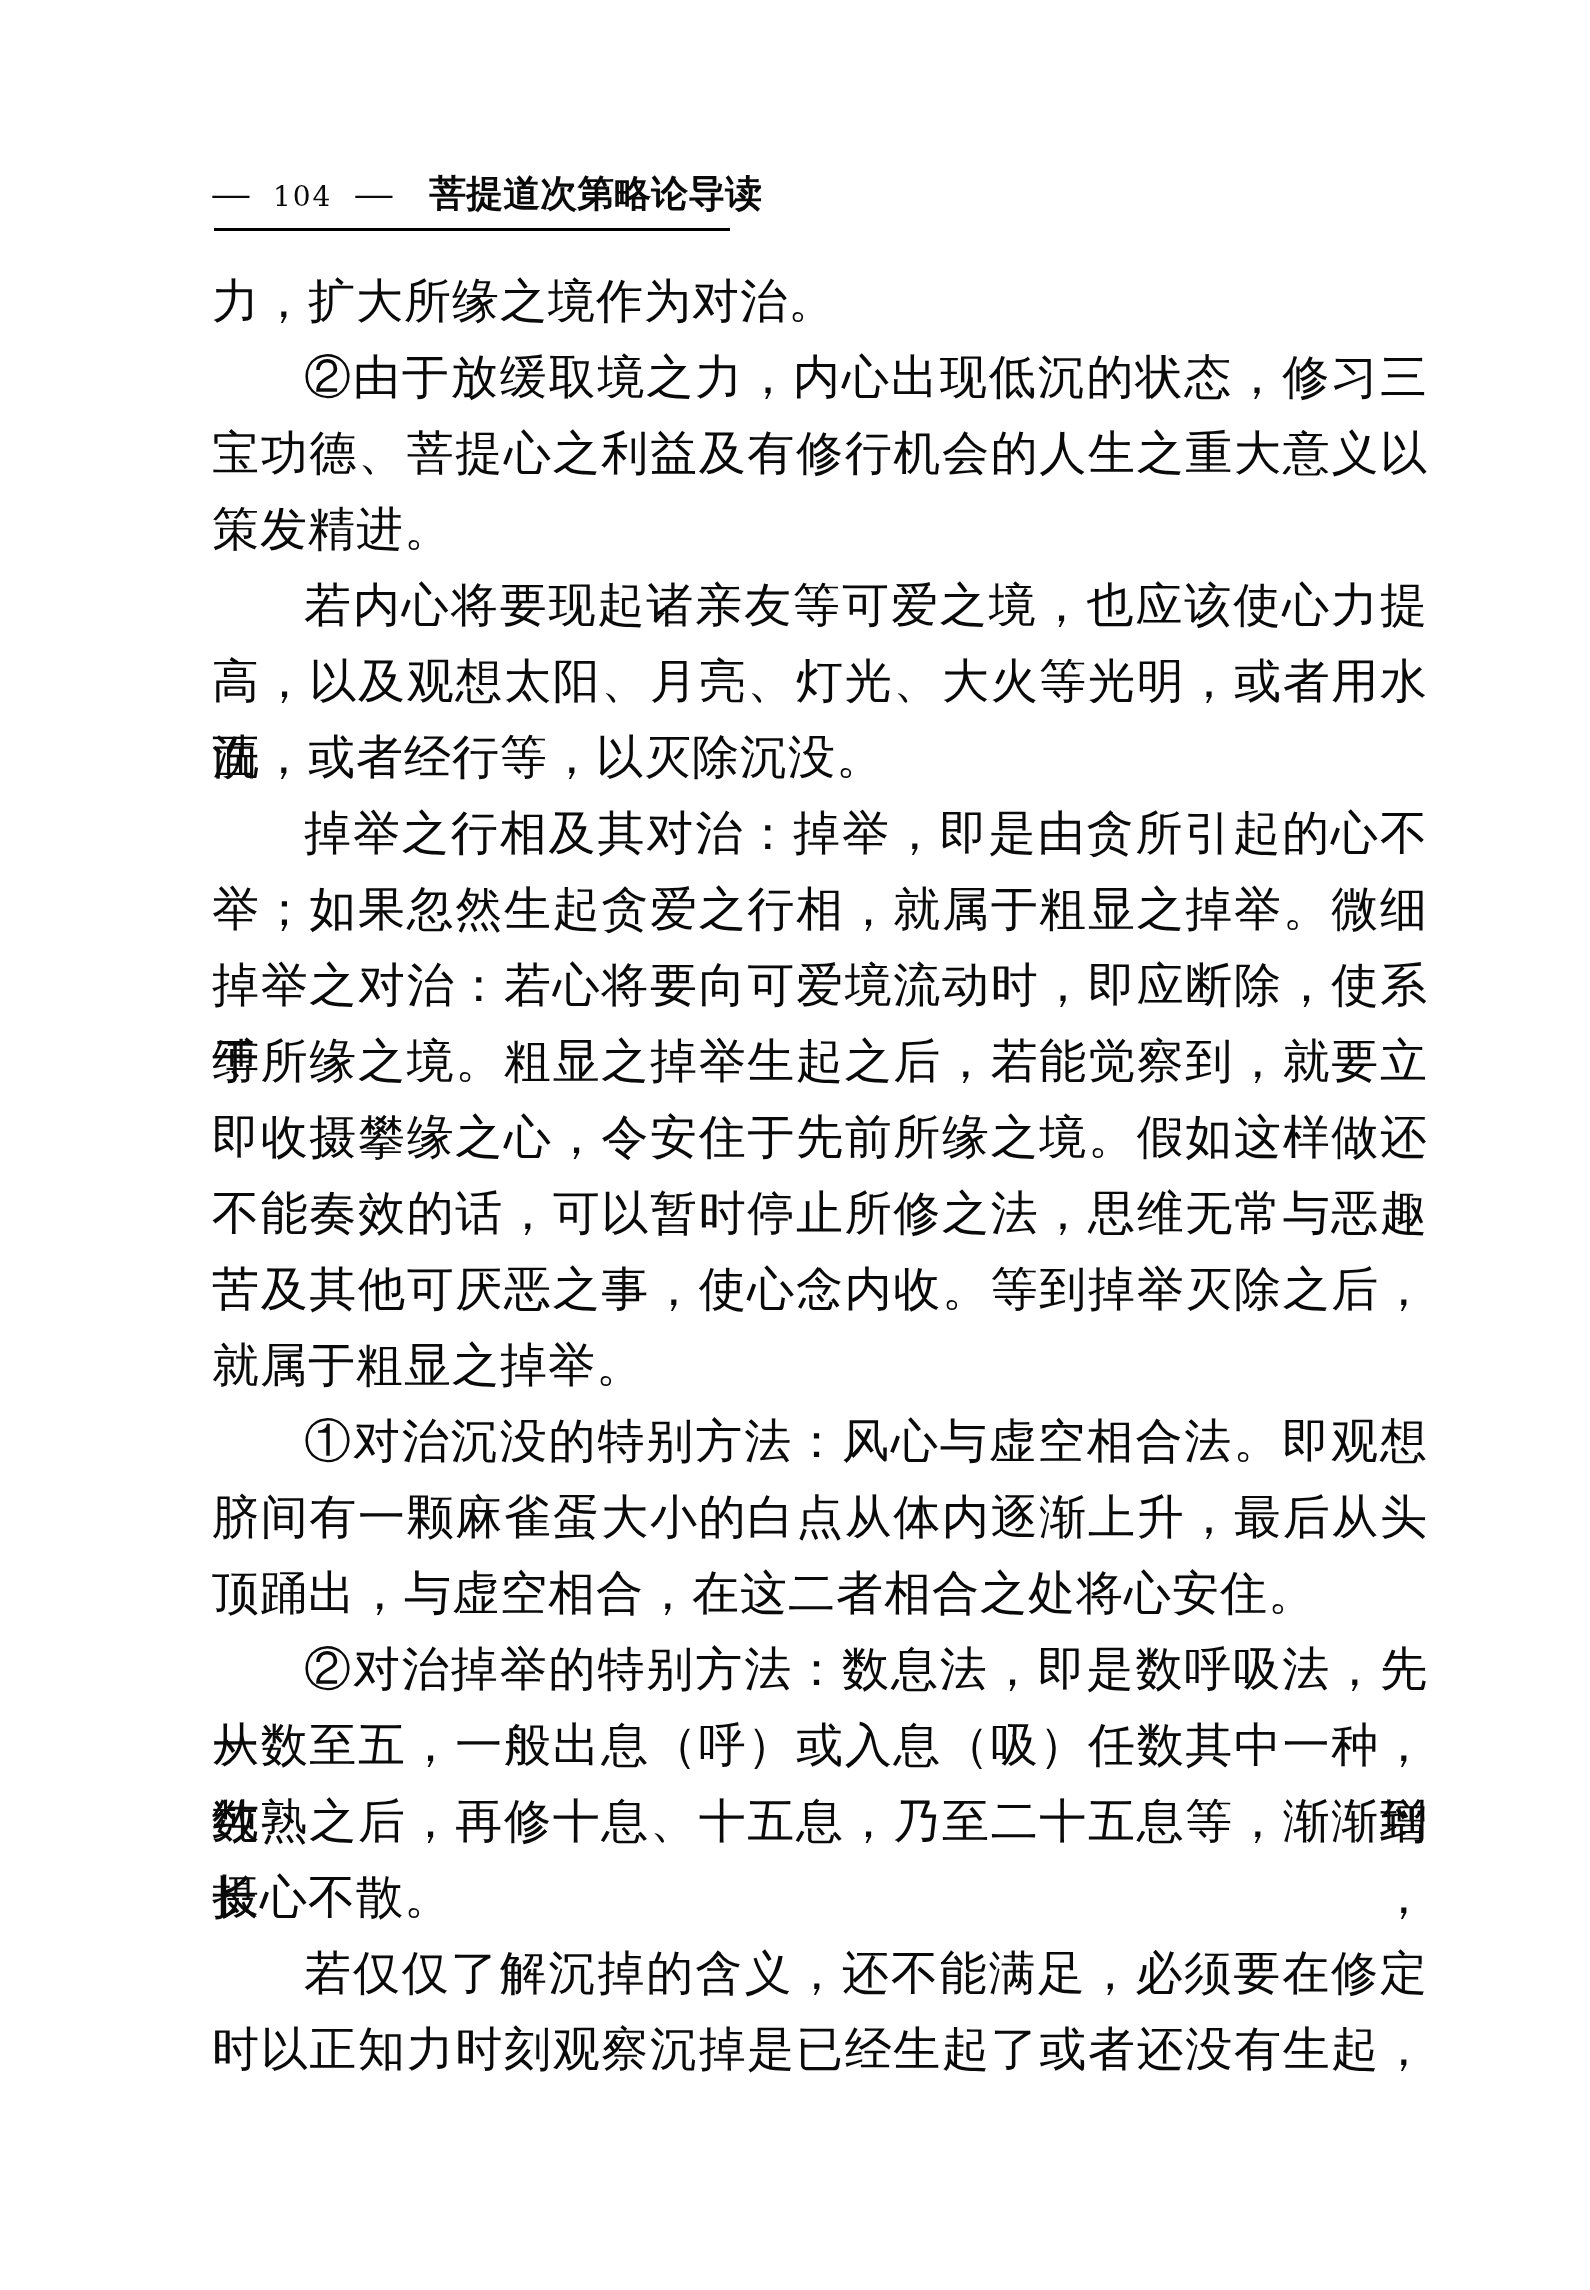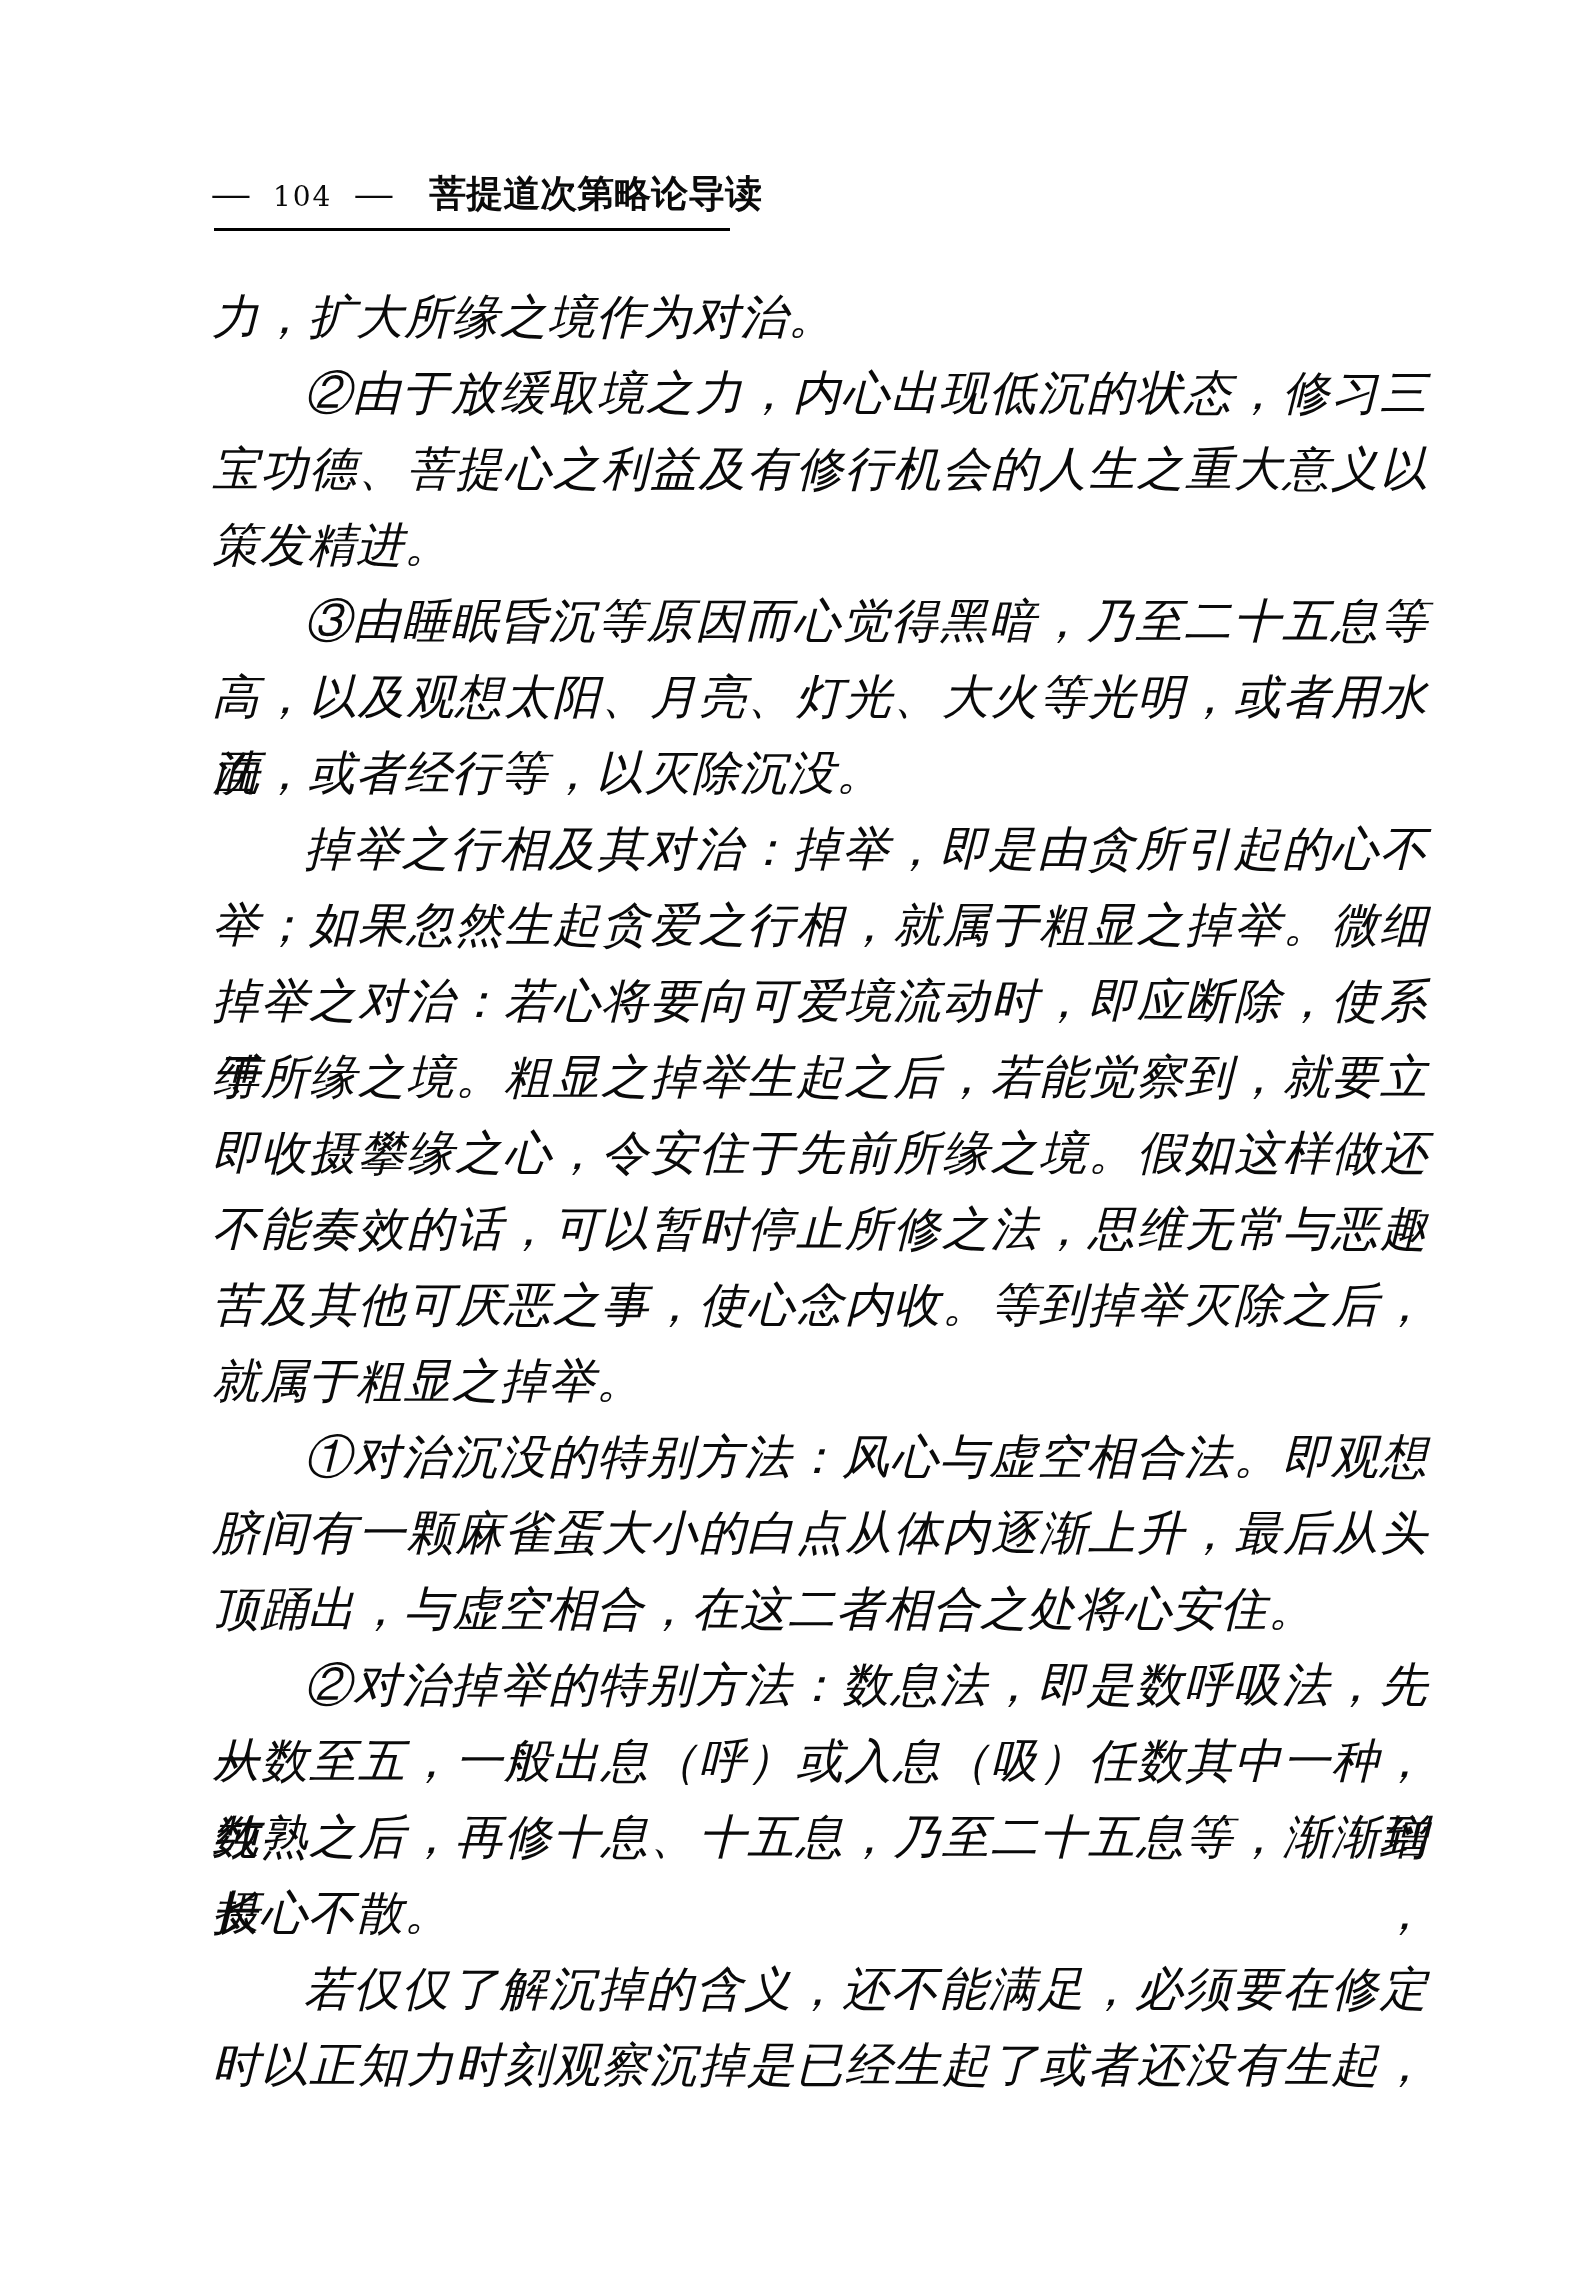--- a/index.html
+++ b/index.html
@@ -41,24 +41,23 @@
   }
   .hdr-title {
     margin-left: 38px;
     font-size: 37px;
     font-weight: 600;
     letter-spacing: 0px;
   }
   .body-text {
     position: absolute;
     left: 212px;
-    top: 279px;
+    top: 263px;
     width: 1216px;
     font-size: 47px;
-    font-style: italic;
   }
   .line {
     height: 76px;
     line-height: 76px;
     text-align: left;
     letter-spacing: 1px;
   }
   .line.justify {
     text-align: justify;
     text-align-last: justify;
@@ -78,21 +77,21 @@
     <span class="hdr-num">104</span>
     <span class="hdr-dash">—</span>
     <span class="hdr-title">菩提道次第略论导读</span>
   </header>
 
   <main class="body-text" id="body-lines">
       <div class="line">力，扩大所缘之境作为对治。</div>
       <div class="line indent justify">②由于放缓取境之力，内心出现低沉的状态，修习三</div>
       <div class="line justify">宝功德、菩提心之利益及有修行机会的人生之重大意义以</div>
       <div class="line">策发精进。</div>
-      <div class="line indent justify">③由睡眠昏沉等原因而心觉得黑暗，乃至二十五息等</div>
+      <div class="line indent justify">若内心将要现起诸亲友等可爱之境，也应该使心力提</div>
       <div class="line justify">高，以及观想太阳、月亮、灯光、大火等光明，或者用水洗</div>
       <div class="line">面，或者经行等，以灭除沉没。</div>
       <div class="line indent justify">掉举之行相及其对治：掉举，即是由贪所引起的心不</div>
       <div class="line justify">举；如果忽然生起贪爱之行相，就属于粗显之掉举。微细</div>
       <div class="line justify">掉举之对治：若心将要向可爱境流动时，即应断除，使系缚</div>
       <div class="line justify">于所缘之境。粗显之掉举生起之后，若能觉察到，就要立</div>
       <div class="line justify">即收摄攀缘之心，令安住于先前所缘之境。假如这样做还</div>
       <div class="line justify">不能奏效的话，可以暂时停止所修之法，思维无常与恶趣</div>
       <div class="line justify">苦及其他可厌恶之事，使心念内收。等到掉举灭除之后，</div>
       <div class="line">就属于粗显之掉举。</div>

